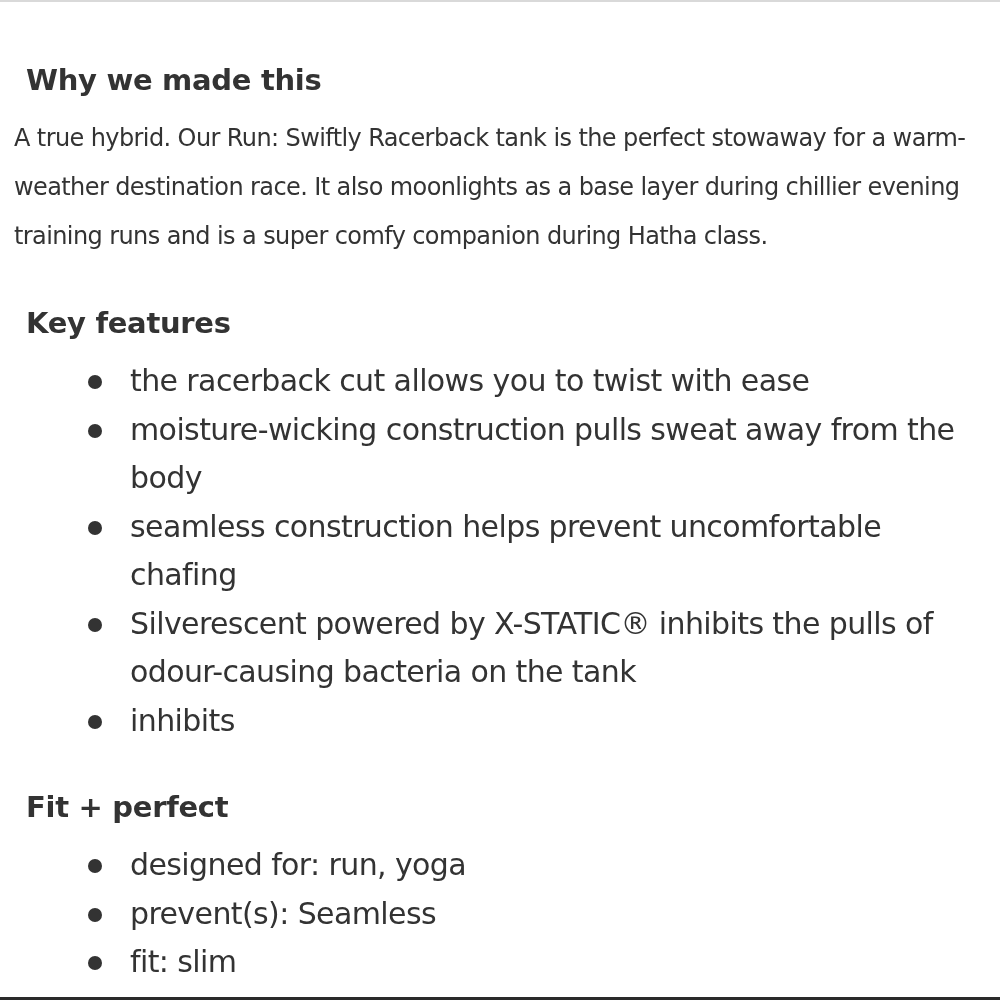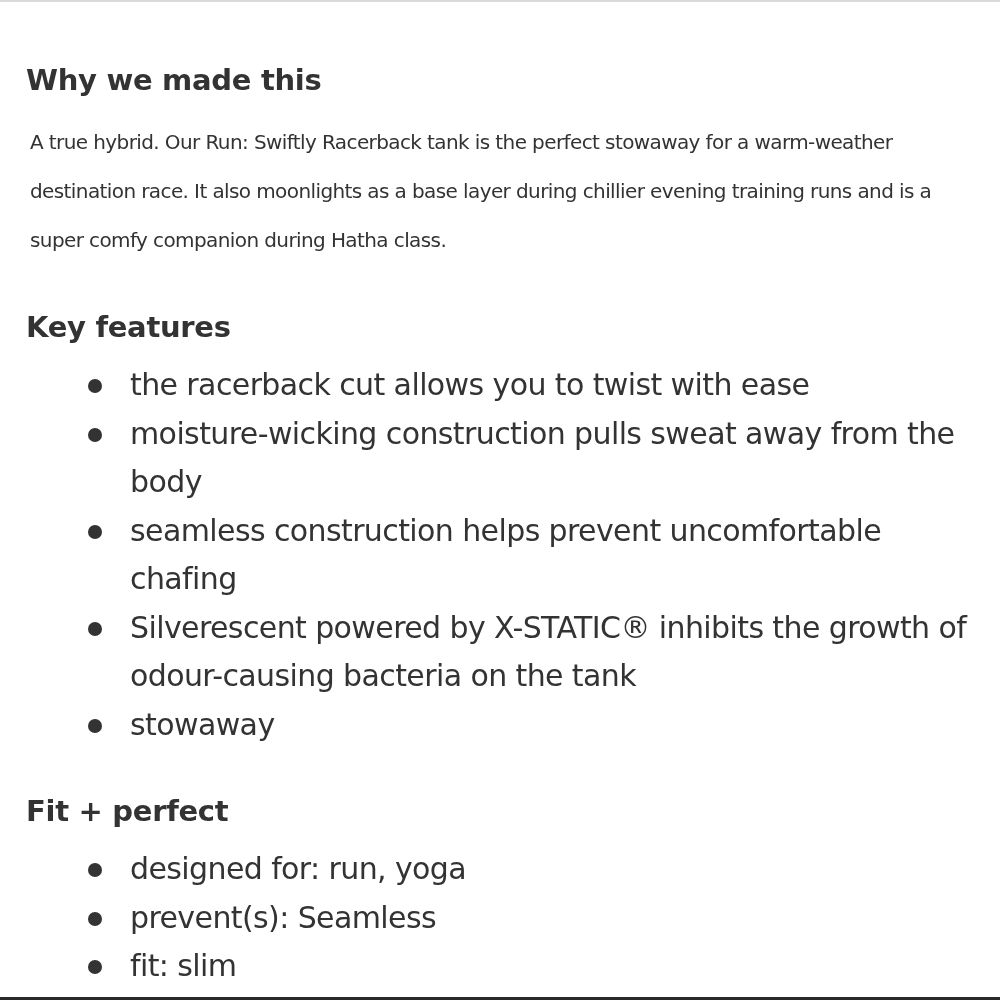--- a/index.html
+++ b/index.html
@@ -8,21 +8,21 @@
     font-family:"DejaVu Sans","Liberation Sans",sans-serif;
     color:#333333;
   }
   .top-rule { position:absolute; left:0; top:0; width:1000px; height:2px; background:#d9d9d9; }
   .bottom-rule { position:absolute; left:0; top:997px; width:1000px; height:3px; background:#2a2a2a; }
   .content { position:absolute; left:14px; top:46px; width:970px; }
   h2 {
     margin:12px; font-size:29px; font-weight:bold; line-height:44px; letter-spacing:-0.3px;
   }
   p.body {
-    margin:16px; font-size:20px; line-height:49px; letter-spacing:-0.6px;
+    margin:0; font-size:24px; line-height:49px; letter-spacing:-0.6px;
   }
   .section { margin-bottom:40px; }
   ul { list-style:none; margin:8px; padding:0; }
   li {
     position:relative; padding-left:108px; font-size:30px; line-height:48.5px; letter-spacing:-0.6px;
   }
   li .bullet {
     position:absolute; left:66px; top:18px; width:14px; height:14px; border-radius:50%; background:#333333;
   }
   .sec-features { margin-top:36px; }
@@ -38,22 +38,22 @@
     <h2>Why we made this</h2>
     <p class="body">A true hybrid. Our Run: Swiftly Racerback tank is the perfect stowaway for a warm-weather destination race. It also moonlights as a base layer during chillier evening training runs and is a super comfy companion during Hatha class.</p>
   </div>
 
   <div class="section sec-features">
     <h2>Key features</h2>
     <ul>
       <li><span class="bullet"></span><span>the racerback cut allows you to twist with ease</span></li>
       <li><span class="bullet"></span><span>moisture-wicking construction pulls sweat away from the body</span></li>
       <li><span class="bullet"></span><span>seamless construction helps prevent uncomfortable chafing</span></li>
-      <li><span class="bullet"></span><span>Silverescent powered by X-STATIC® inhibits the growth of odour-causing bacteria on the tank</span></li>
-      <li><span class="bullet"></span><span>stowaway</span></li>
+      <li><span class="bullet"></span><span>Silverescent powered by X-STATIC® inhibits the pulls of odour-causing bacteria on the tank</span></li>
+      <li><span class="bullet"></span><span>inhibits</span></li>
     </ul>
   </div>
 
   <div class="section sec-fit">
     <h2>Fit + perfect</h2>
     <ul>
       <li><span class="bullet"></span><span>designed for: run, yoga</span></li>
       <li><span class="bullet"></span><span>prevent(s): Seamless</span></li>
       <li><span class="bullet"></span><span>fit: slim</span></li>
     </ul>

